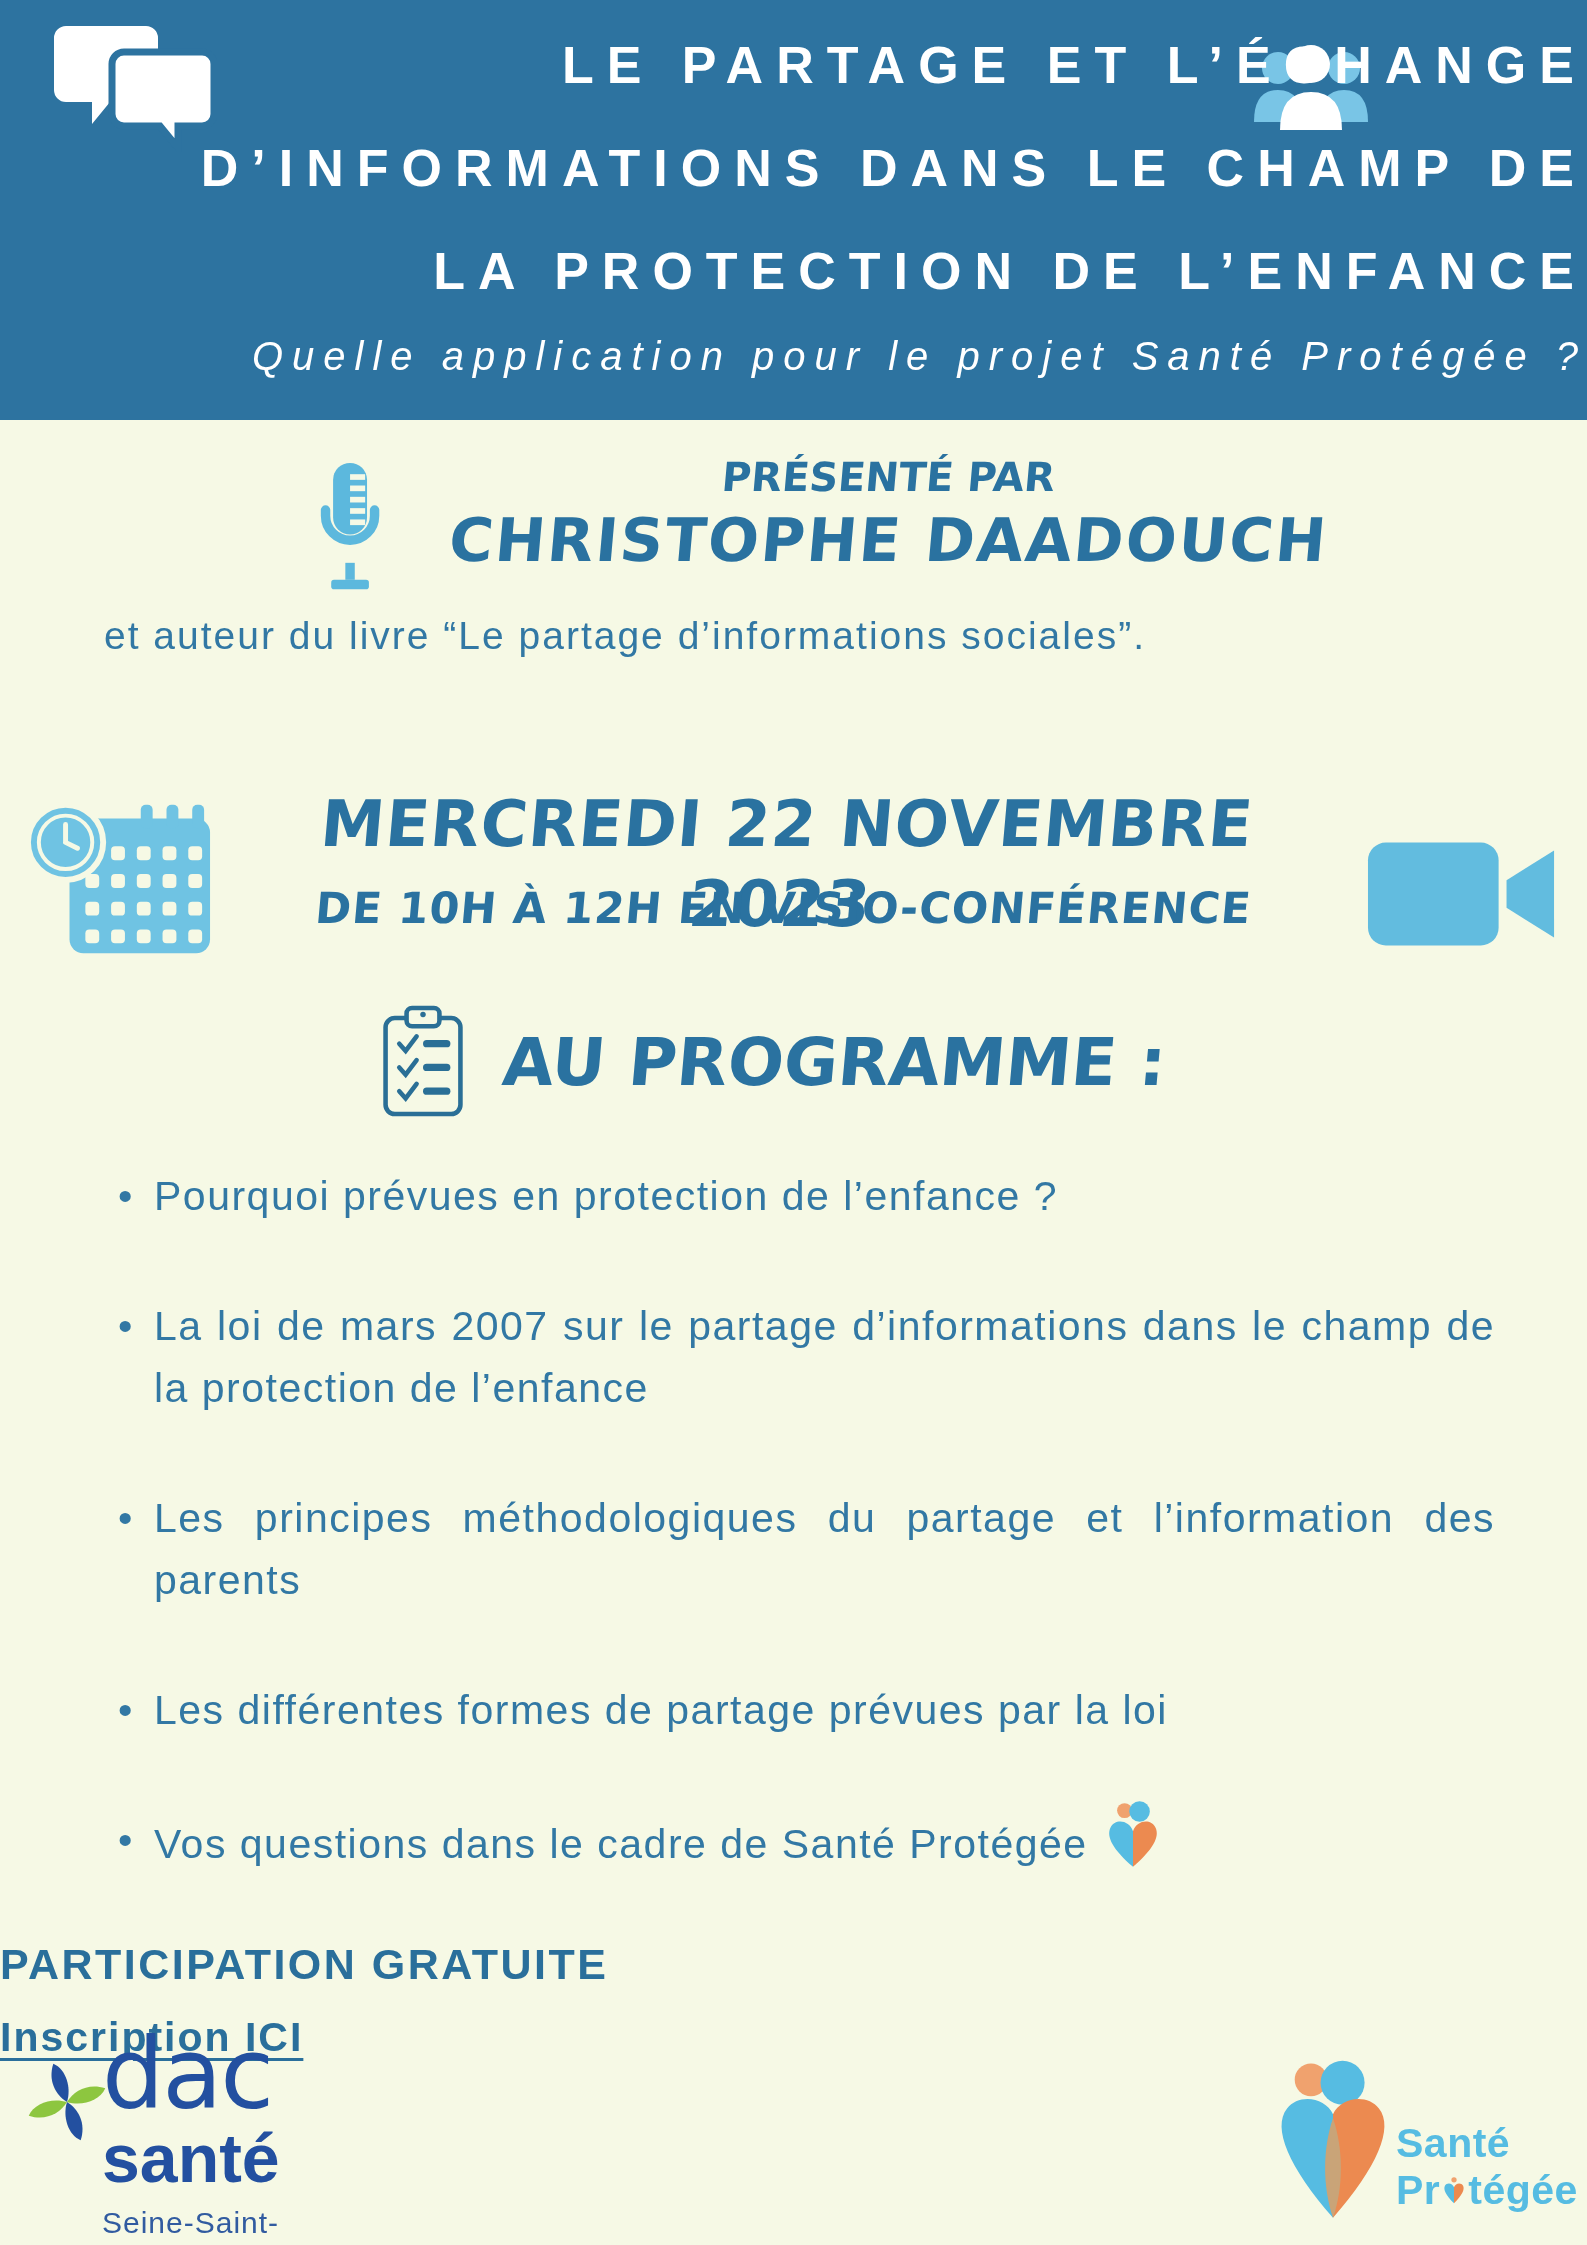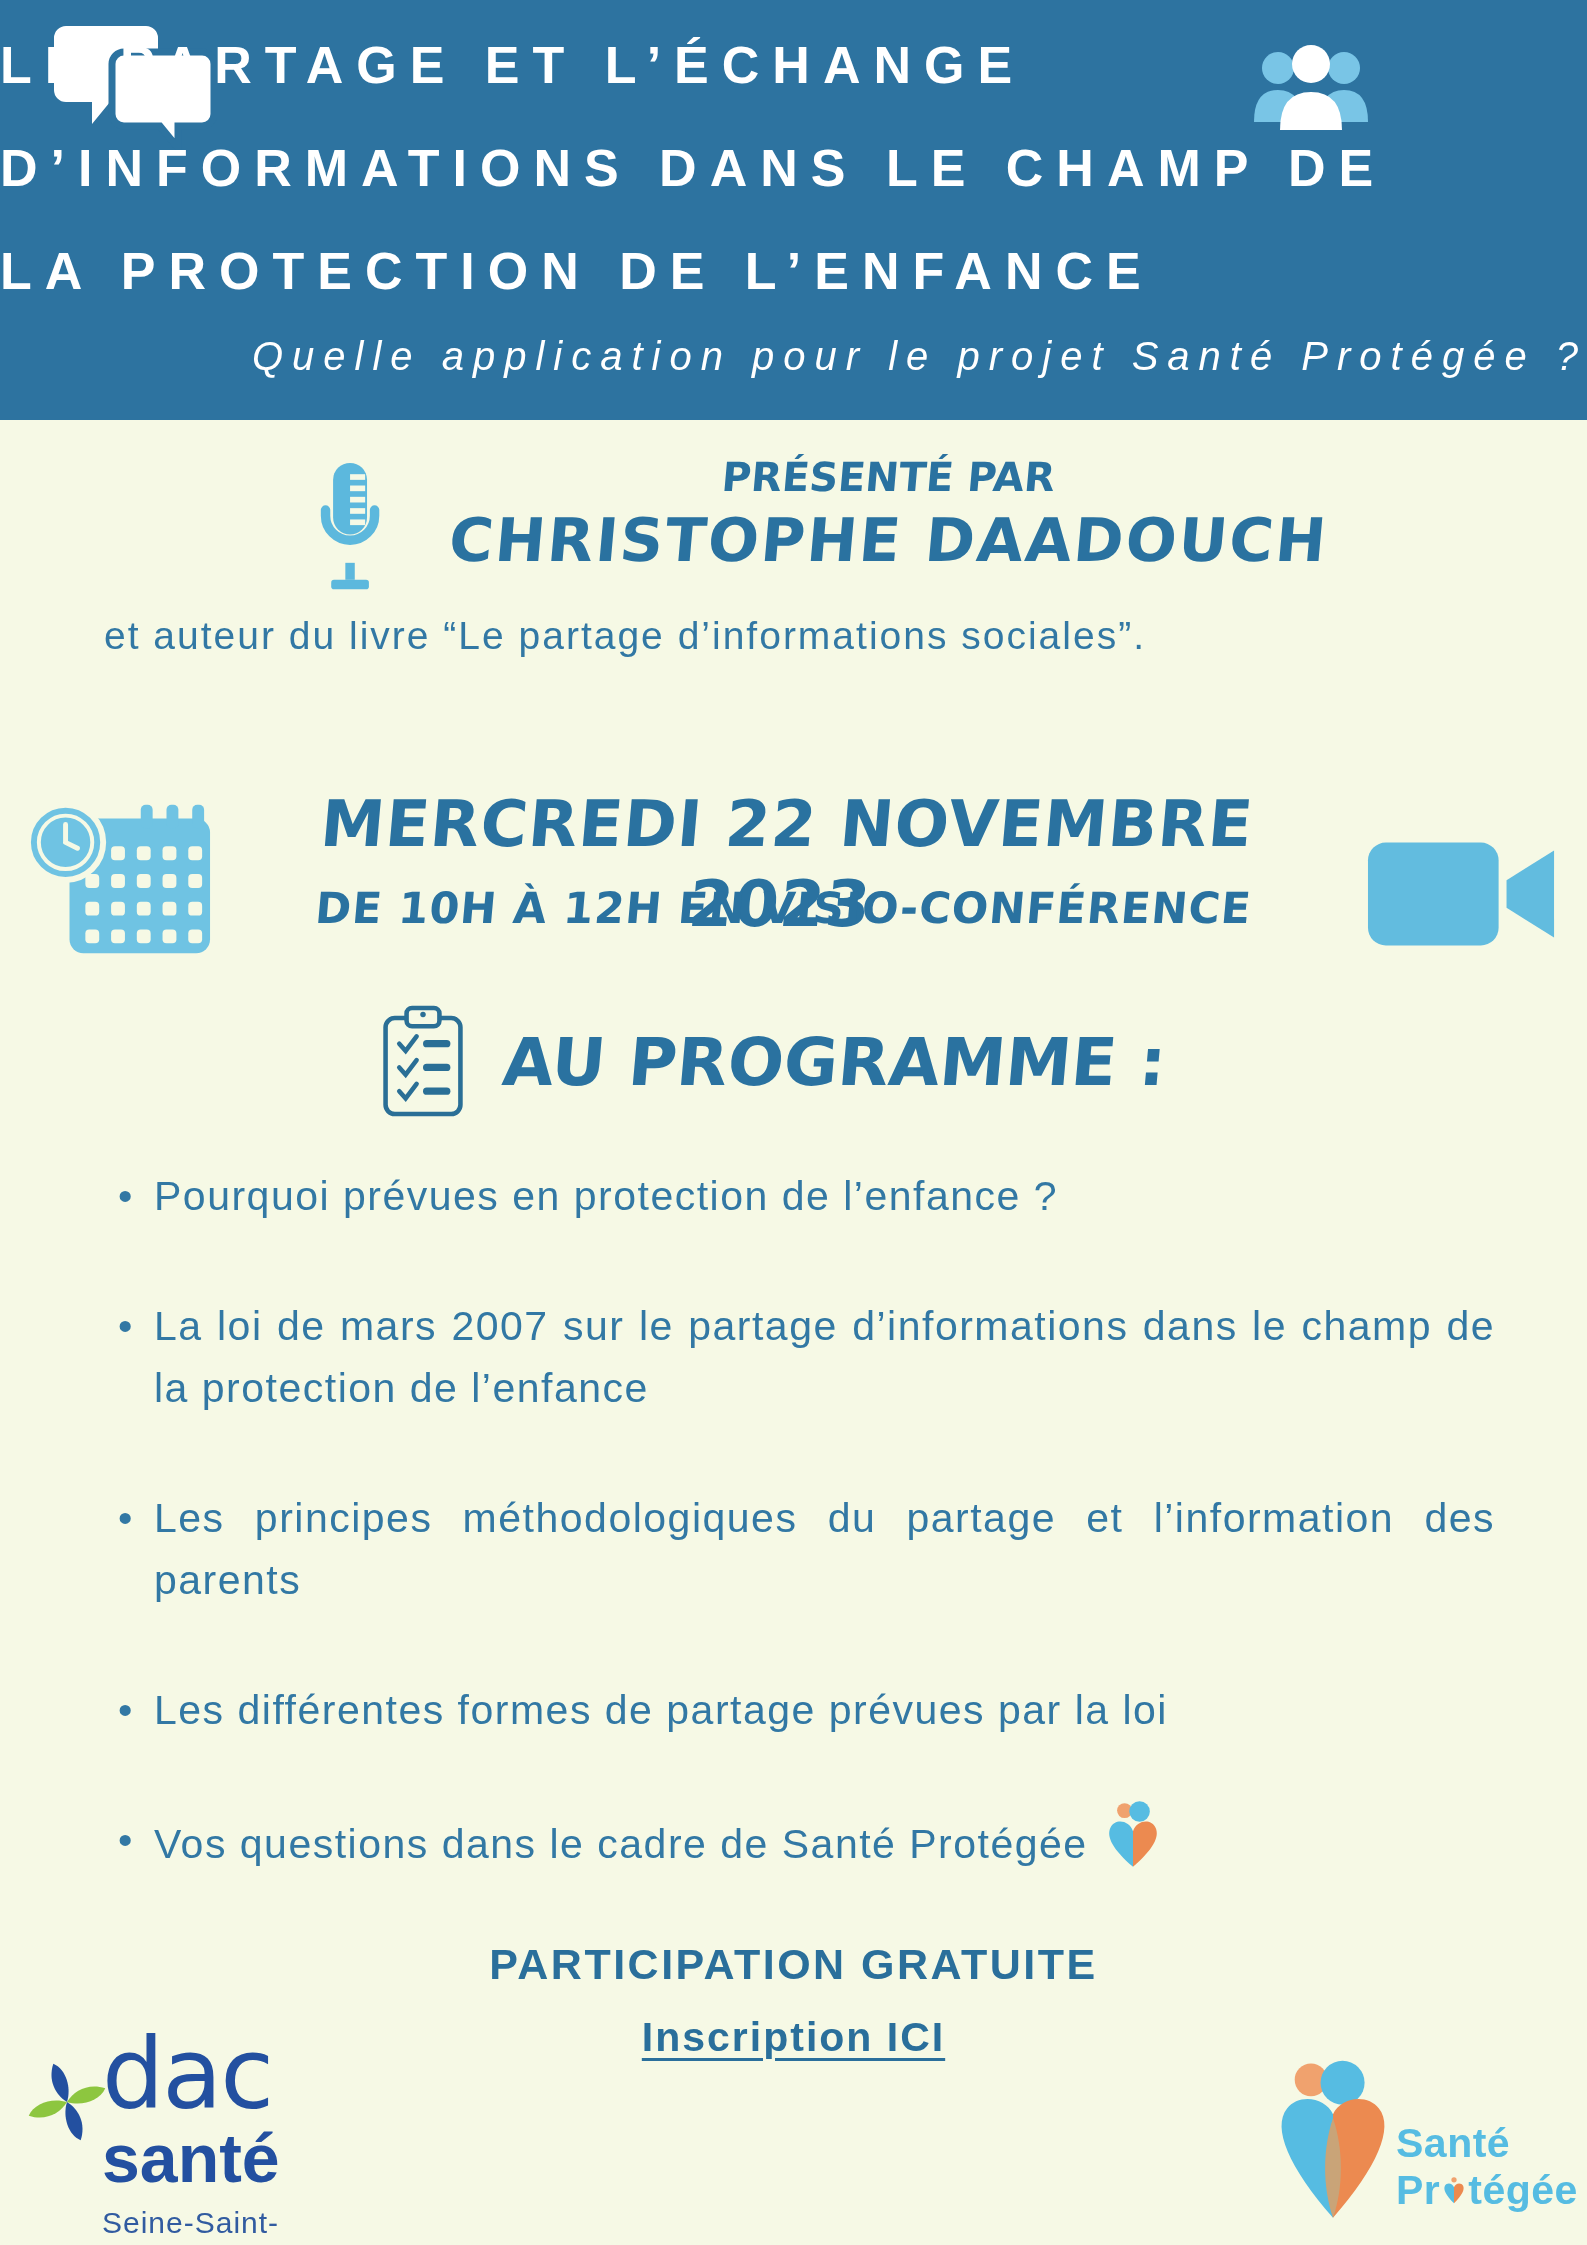--- a/index.html
+++ b/index.html
@@ -1,21 +1,21 @@
 <!DOCTYPE html>
 <html><head>
 <meta charset="utf-8">
 <style>
   html,body{margin:0;padding:0;background:#e8e8e8;}
   .page{position:relative;width:1587px;height:2245px;background:#f6f9e5;overflow:hidden;
         font-family:"Liberation Sans",sans-serif;}
 
   
   .hero{position:absolute;left:0;top:0;width:100%;height:420px;background:#2d73a0;}
-  .hero-title{position:absolute;left:0;top:14px;width:100%;text-align:left;color:#ffffff;
+  .hero-title{position:absolute;left:0;top:14px;width:100%;text-align:right;color:#ffffff;
               font-weight:bold;font-size:52px;letter-spacing:13px;line-height:103px;}
   .hero-sub{position:absolute;left:0;top:326px;width:100%;text-align:right;color:#ffffff;
             font-style:italic;font-weight:400;font-size:40px;letter-spacing:9px;line-height:60px;}
   .bubbles-icon{position:absolute;left:52px;top:22px;}
   .people-icon{position:absolute;left:1252px;top:34px;}
 
   
   .brush{font-family:"DejaVu Sans",sans-serif;font-weight:bold;color:#2a72a0;transform:skewX(-5deg);}
 
   
@@ -42,21 +42,21 @@
   .programme-head{position:absolute;left:0;top:1002px;width:100%;display:flex;
                   align-items:center;justify-content:center;gap:38px;transform:translateX(-20px);}
   .programme-title{font-size:66px;line-height:80px;}
   .programme-list{position:absolute;left:118px;right:92px;top:1165px;margin:0;padding:0;list-style:none;}
   .prog-item{position:relative;padding-left:36px;margin-bottom:68px;font-size:41px;line-height:62px;
              color:#3278a4;letter-spacing:1.5px;text-align:justify;text-align-last:left;}
   .prog-item::before{content:"\2022";position:absolute;left:0;top:0;color:#3278a4;}
   .mini-heart-icon{display:inline-block;vertical-align:middle;margin-left:16px;margin-top:-10px;}
 
   
-  .cta{position:absolute;left:0;top:1938px;width:100%;text-align:center;color:#2a6f9b;}
+  .cta{position:absolute;left:0;top:1938px;width:100%;color:#2a6f9b;}
   .cta-participation{font-size:43px;font-weight:bold;letter-spacing:2.5px;line-height:52px;}
   .cta-link{display:inline-block;margin-top:24px;font-size:41px;font-weight:bold;letter-spacing:2px;
             color:#2a6f9b;text-decoration:underline;text-decoration-thickness:3px;
             text-underline-offset:7px;cursor:pointer;}
 
   
   .dac-logo{position:absolute;left:26px;top:2026px;width:320px;}
   .dac-star{position:absolute;left:0;top:28px;}
   .dac-text{margin-left:76px;color:#2350a0;}
   .dac-word{font-family:"DejaVu Sans",sans-serif;font-weight:normal;font-size:98px;line-height:96px;

